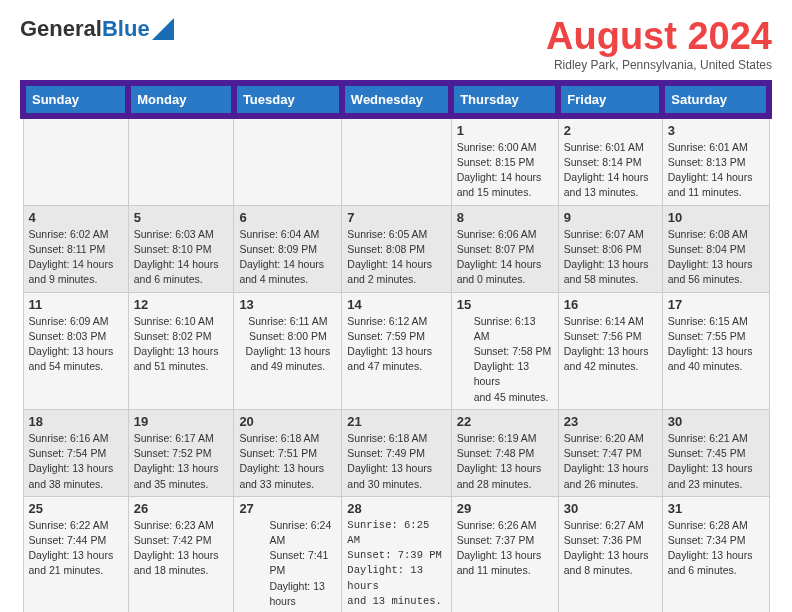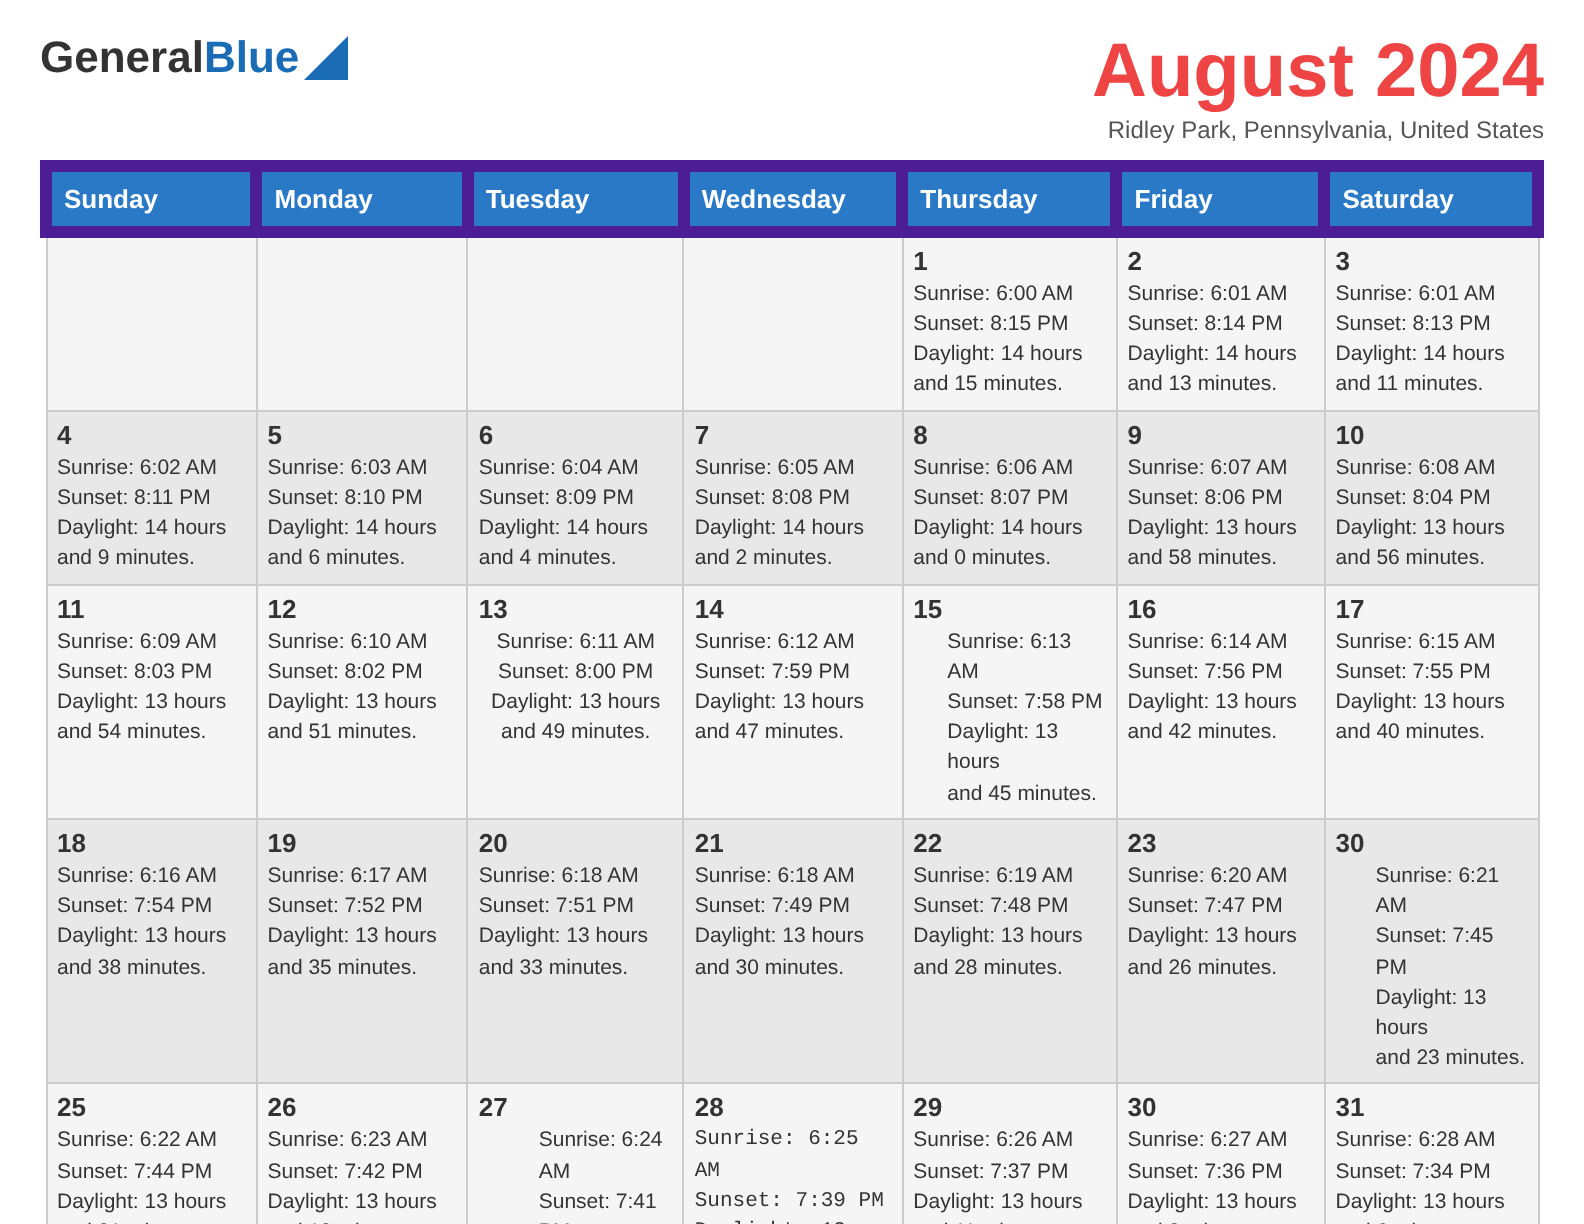--- a/index.html
+++ b/index.html
@@ -280,21 +280,21 @@
         </td>
         <td>
           <span class="day-num">23</span>
           <div class="day-info" style="white-space: pre-line;">Sunrise: 6:20 AM
 Sunset: 7:47 PM
 Daylight: 13 hours
 and 26 minutes.</div>
         </td>
         <td>
           <span class="day-num">30</span>
-          <div class="day-info" style="white-space: pre-line; margin-left: 20px;">Sunrise: 6:21 AM
+          <div class="day-info" style="white-space: pre-line;">Sunrise: 6:21 AM
 Sunset: 7:45 PM
 Daylight: 13 hours
 and 23 minutes.</div>
         </td>
       </tr>
       <tr>
         <td>
           <span class="day-num">25</span>
           <div class="day-info" style="white-space: pre-line;">Sunrise: 6:22 AM
 Sunset: 7:44 PM

